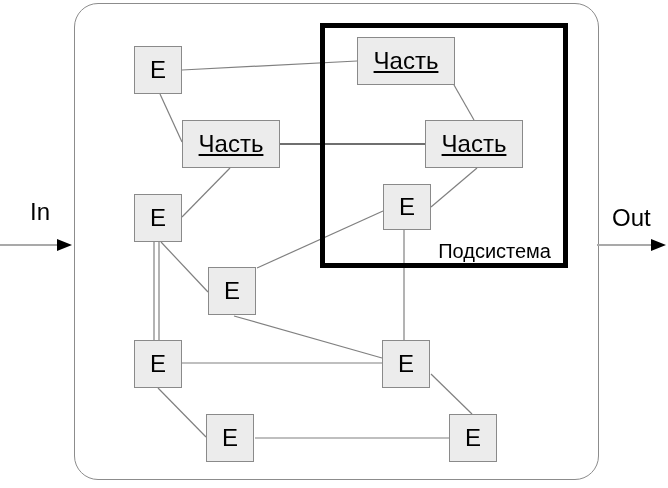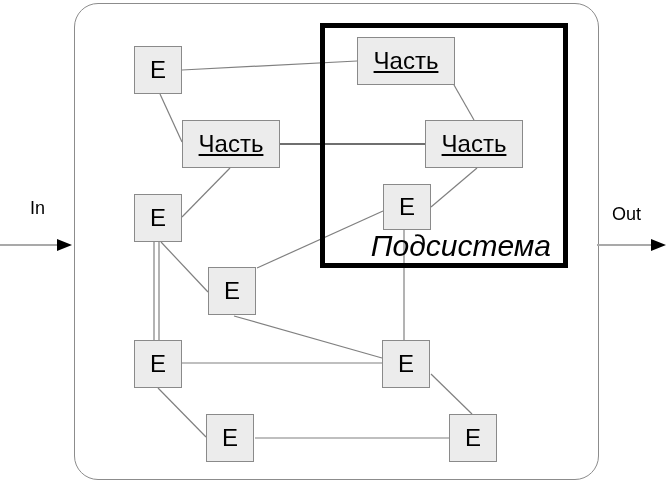--- a/index.html
+++ b/index.html
@@ -35,42 +35,41 @@
     left: 320px; top: 23px;
     width: 248px; height: 245px;
     border: 5px solid #000000;
     box-sizing: border-box;
     background: transparent;
     z-index: 2;
   }
   .subsystem-label {
     position: absolute;
     right: 12px; bottom: 0px;
-    font-style: italic;
-    font-size: 30px;
+    font-size: 20px;
     white-space: nowrap;
   }
   
   .node {
     position: absolute;
     background: #ececec;
     border: 1px solid #8a8a8a;
     box-sizing: border-box;
     display: flex;
     align-items: center;
     justify-content: center;
     font-size: 24px;
     z-index: 3;
   }
   .node.sm { width: 48px; height: 48px; }
   .node.wide { width: 98px; height: 48px; text-decoration: underline; }
   
   .io-label {
     position: absolute;
-    font-size: 18px;
+    font-size: 24px;
     z-index: 4;
     white-space: nowrap;
   }
   .io-label.in  { left: 30px;  top: 198px; }
   .io-label.out { left: 612px; top: 204px; }
 </style>
 </head>
 <body>
 
 <div class="canvas">

